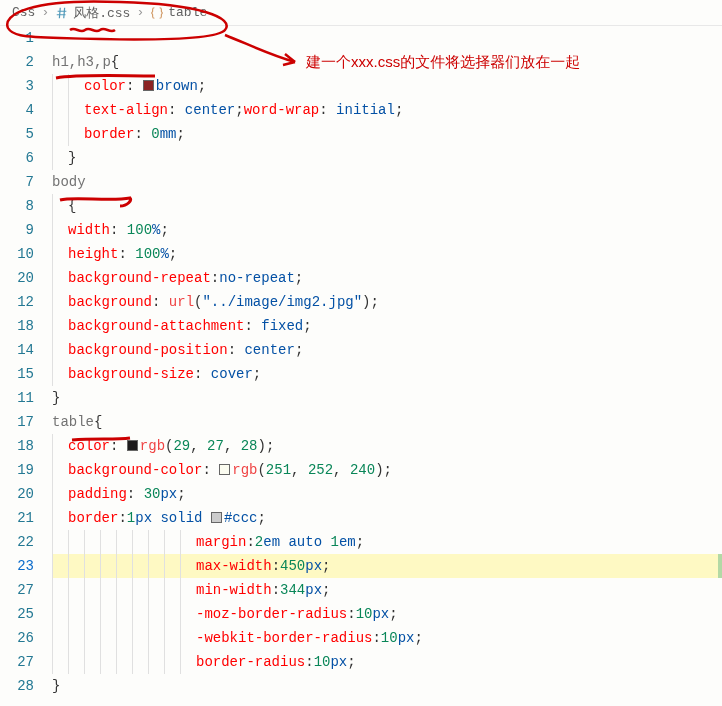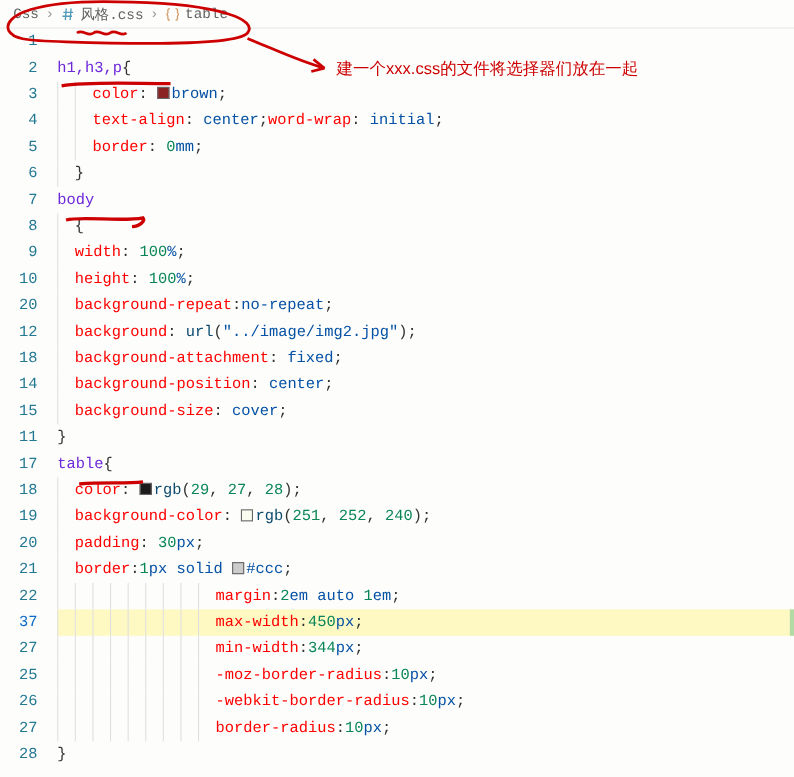--- a/index.html
+++ b/index.html
@@ -54,27 +54,27 @@
     .line.hl::after {
       content: "";
       position: absolute;
       right: 0;
       top: 0;
       bottom: 0;
       width: 4px;
       background: #b3d9a5;
     }
     
-    .sel { color: #6d28d9; }
+    .sel { color: #737373; }
     .punc { color: #333; }
     .prop { color: #ff0000; }
     .str { color: #0451a5; }
     .num { color: #098658; }
     .val { color: #0451a5; }
-    .func { color: #0c4a6e; }
+    .func { color: #ef4444; }
     .colorbox {
       display: inline-block;
       width: 11px;
       height: 11px;
       border: 1px solid #666;
       vertical-align: -1px;
       margin-right: 2px;
     }
     .indent-guide {
       display: inline-block;
@@ -142,21 +142,21 @@
       <div class="ln">18</div>
       <div class="ln">14</div>
       <div class="ln">15</div>
       <div class="ln">11</div>
       <div class="ln">17</div>
       <div class="ln">18</div>
       <div class="ln">19</div>
       <div class="ln">20</div>
       <div class="ln">21</div>
       <div class="ln">22</div>
-      <div class="ln ln23">37</div>
+      <div class="ln ln23">23</div>
       <div class="ln">27</div>
       <div class="ln">25</div>
       <div class="ln">26</div>
       <div class="ln">27</div>
       <div class="ln">28</div>
     </div>
   <div class="code"><div class="line"></div><div class="line"><span class="sel">h1,h3,p</span><span class="punc">{</span></div><div class="line"><span class="indent-guide"></span><span class="indent-guide"></span><span class="prop">color</span><span class="punc">: </span><span class="colorbox" style="background: rgb(139, 35, 35);"></span><span class="val">brown</span><span class="punc">;</span></div><div class="line"><span class="indent-guide"></span><span class="indent-guide"></span><span class="prop">text-align</span><span class="punc">: </span><span class="val">center</span><span class="punc">;</span><span class="prop">word-wrap</span><span class="punc">: </span><span class="val">initial</span><span class="punc">;</span></div><div class="line"><span class="indent-guide"></span><span class="indent-guide"></span><span class="prop">border</span><span class="punc">: </span><span class="num">0</span><span class="val">mm</span><span class="punc">;</span></div><div class="line"><span class="indent-guide"></span><span class="punc">}</span></div><div class="line"><span class="sel">body</span></div><div class="line"><span class="indent-guide"></span><span class="punc">{</span></div><div class="line"><span class="indent-guide"></span><span class="prop">width</span><span class="punc">: </span><span class="num">100</span><span class="val">%</span><span class="punc">;</span></div><div class="line"><span class="indent-guide"></span><span class="prop">height</span><span class="punc">: </span><span class="num">100</span><span class="val">%</span><span class="punc">;</span></div><div class="line"><span class="indent-guide"></span><span class="prop">background-repeat</span><span class="punc">:</span><span class="val">no-repeat</span><span class="punc">;</span></div><div class="line"><span class="indent-guide"></span><span class="prop">background</span><span class="punc">: </span><span class="func">url</span><span class="punc">(</span><span class="str">"../image/img2.jpg"</span><span class="punc">);</span></div><div class="line"><span class="indent-guide"></span><span class="prop">background-attachment</span><span class="punc">: </span><span class="val">fixed</span><span class="punc">;</span></div><div class="line"><span class="indent-guide"></span><span class="prop">background-position</span><span class="punc">: </span><span class="val">center</span><span class="punc">;</span></div><div class="line"><span class="indent-guide"></span><span class="prop">background-size</span><span class="punc">: </span><span class="val">cover</span><span class="punc">;</span></div><div class="line"><span class="punc">}</span></div><div class="line"><span class="sel">table</span><span class="punc">{</span></div><div class="line"><span class="indent-guide"></span><span class="prop">color</span><span class="punc">: </span><span class="colorbox" style="background: rgb(29, 27, 28);"></span><span class="func">rgb</span><span class="punc">(</span><span class="num">29</span><span class="punc">, </span><span class="num">27</span><span class="punc">, </span><span class="num">28</span><span class="punc">);</span></div><div class="line"><span class="indent-guide"></span><span class="prop">background-color</span><span class="punc">: </span><span class="colorbox" style="background: rgb(251, 252, 240);"></span><span class="func">rgb</span><span class="punc">(</span><span class="num">251</span><span class="punc">, </span><span class="num">252</span><span class="punc">, </span><span class="num">240</span><span class="punc">);</span></div><div class="line"><span class="indent-guide"></span><span class="prop">padding</span><span class="punc">: </span><span class="num">30</span><span class="val">px</span><span class="punc">;</span></div><div class="line"><span class="indent-guide"></span><span class="prop">border</span><span class="punc">:</span><span class="num">1</span><span class="val">px </span><span class="val">solid </span><span class="colorbox" style="background: rgb(204, 204, 204);"></span><span class="val">#ccc</span><span class="punc">;</span></div><div class="line"><span class="indent-guide"></span><span class="indent-guide"></span><span class="indent-guide"></span><span class="indent-guide"></span><span class="indent-guide"></span><span class="indent-guide"></span><span class="indent-guide"></span><span class="indent-guide"></span><span class="indent-guide"></span><span class="prop">margin</span><span class="punc">:</span><span class="num">2</span><span class="val">em </span><span class="val">auto </span><span class="num">1</span><span class="val">em</span><span class="punc">;</span></div><div class="line hl"><span class="indent-guide"></span><span class="indent-guide"></span><span class="indent-guide"></span><span class="indent-guide"></span><span class="indent-guide"></span><span class="indent-guide"></span><span class="indent-guide"></span><span class="indent-guide"></span><span class="indent-guide"></span><span class="prop">max-width</span><span class="punc">:</span><span class="num">450</span><span class="val">px</span><span class="punc">;</span></div><div class="line"><span class="indent-guide"></span><span class="indent-guide"></span><span class="indent-guide"></span><span class="indent-guide"></span><span class="indent-guide"></span><span class="indent-guide"></span><span class="indent-guide"></span><span class="indent-guide"></span><span class="indent-guide"></span><span class="prop">min-width</span><span class="punc">:</span><span class="num">344</span><span class="val">px</span><span class="punc">;</span></div><div class="line"><span class="indent-guide"></span><span class="indent-guide"></span><span class="indent-guide"></span><span class="indent-guide"></span><span class="indent-guide"></span><span class="indent-guide"></span><span class="indent-guide"></span><span class="indent-guide"></span><span class="indent-guide"></span><span class="prop">-moz-border-radius</span><span class="punc">:</span><span class="num">10</span><span class="val">px</span><span class="punc">;</span></div><div class="line"><span class="indent-guide"></span><span class="indent-guide"></span><span class="indent-guide"></span><span class="indent-guide"></span><span class="indent-guide"></span><span class="indent-guide"></span><span class="indent-guide"></span><span class="indent-guide"></span><span class="indent-guide"></span><span class="prop">-webkit-border-radius</span><span class="punc">:</span><span class="num">10</span><span class="val">px</span><span class="punc">;</span></div><div class="line"><span class="indent-guide"></span><span class="indent-guide"></span><span class="indent-guide"></span><span class="indent-guide"></span><span class="indent-guide"></span><span class="indent-guide"></span><span class="indent-guide"></span><span class="indent-guide"></span><span class="indent-guide"></span><span class="prop">border-radius</span><span class="punc">:</span><span class="num">10</span><span class="val">px</span><span class="punc">;</span></div><div class="line"><span class="punc">}</span></div></div>
 </div>
 
 <div class="annotations">

